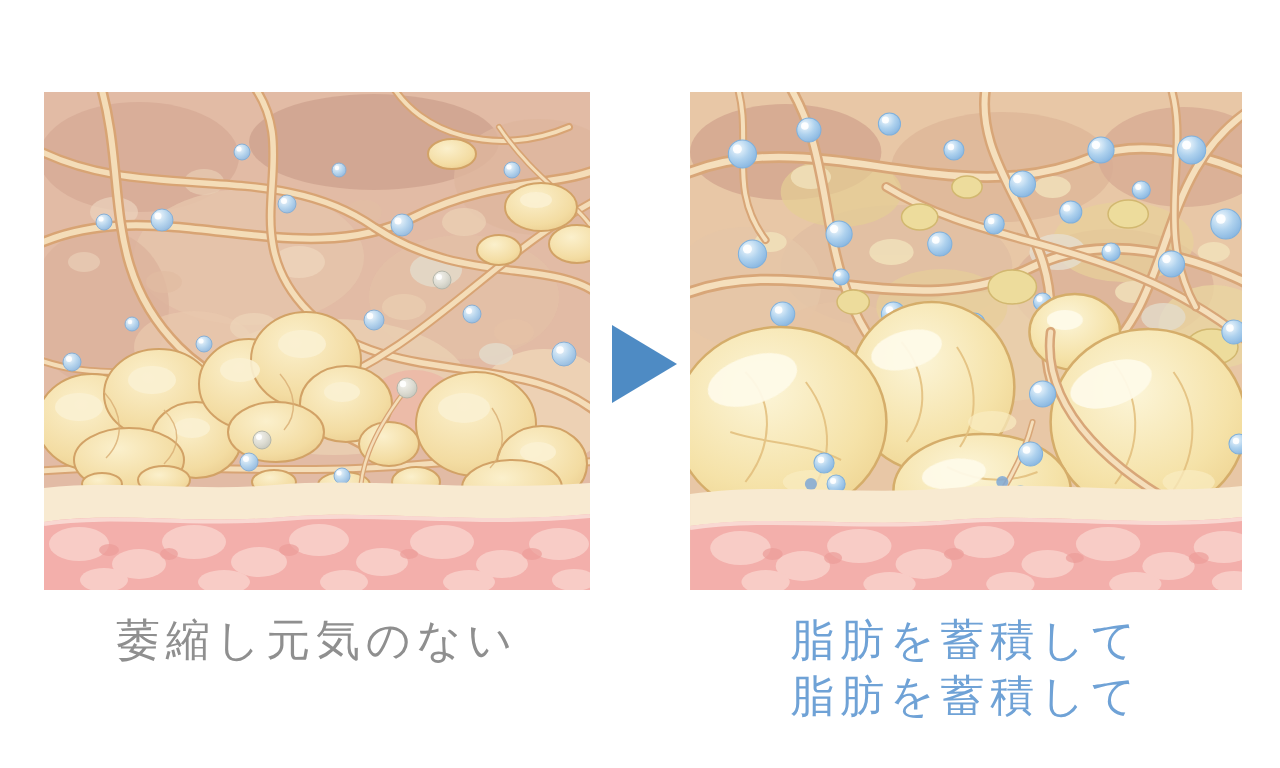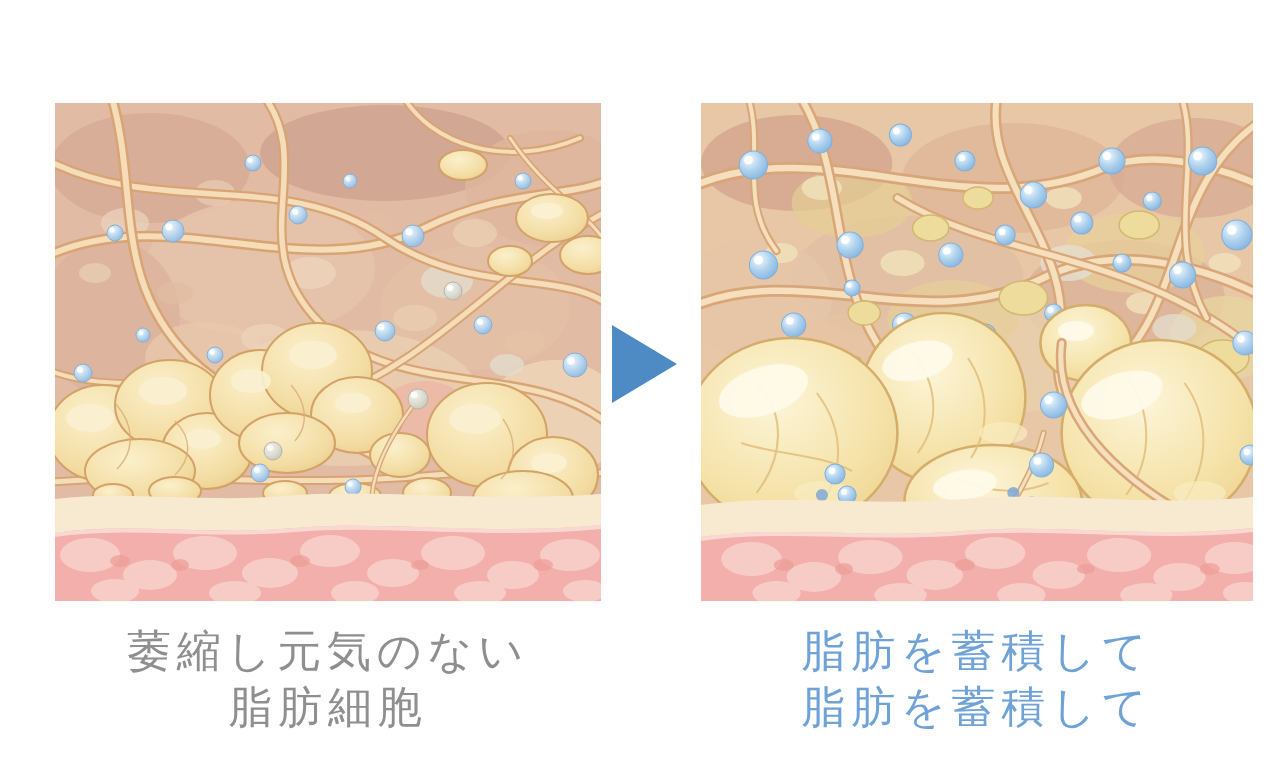--- a/index.html
+++ b/index.html
@@ -1,18 +1,18 @@
 <!DOCTYPE html>
 <html style="--c-page_background: #FFFFFF; --c-caption_before: #8F8F8F; --c-caption_after: #6FA2D6; --c-arrow: #4E8BC4;"><head>
 <meta charset="utf-8">
 <style>
   html,body{margin:0;padding:0}
   body{background:var(--c-page_background,#FFFFFF);font-family:"Liberation Sans","DejaVu Sans",sans-serif}
   .canvas{position:relative;width:1280px;height:768px;background:var(--c-page_background,#FFFFFF);overflow:hidden}
-  .panel{position:absolute;margin:11px;padding:0}
+  .panel{position:absolute;margin:0;padding:0}
   .panel-before{left:44px;top:92px;width:546px}
   .panel-after{left:690px;top:92px;width:552px}
   .illus{width:100%;height:498px;overflow:hidden}
   svg.art{width:100%;height:100%;display:block}
   .caption{position:absolute;top:520px;left:-40px;right:-40px;text-align:center;
            font-size:44px;line-height:56px;letter-spacing:0.13em;font-weight:400}
   .caption-before{color:var(--c-caption_before,#8F8F8F)}
   .caption-after{color:var(--c-caption_after,#6FA2D6)}
   .cap-line{display:block;white-space:nowrap}
   .arrow-wrap{position:absolute;left:612px;top:325px;width:65px;height:78px}
@@ -205,21 +205,20 @@
           <ellipse cx="65" cy="458" rx="10" ry="6"></ellipse>
             <ellipse cx="125" cy="462" rx="9" ry="6"></ellipse>
             <ellipse cx="245" cy="458" rx="10" ry="6"></ellipse>
           <ellipse cx="365" cy="462" rx="9" ry="5"></ellipse>
             <ellipse cx="488" cy="462" rx="10" ry="6"></ellipse>
         </g>
       </svg>
     </div>
     <figcaption class="caption caption-before">
       <span class="cap-line">萎縮し元気のない</span>
-      <span class="cap-line">脂肪細胞</span>
     </figcaption>
   </figure>
 
   <div class="arrow-wrap">
     <svg viewBox="0 0 65 78">
       <polygon class="arrow-poly" points="0,0 65,39 0,78"></polygon>
     </svg>
   </div>
 
   <figure class="panel panel-after">

